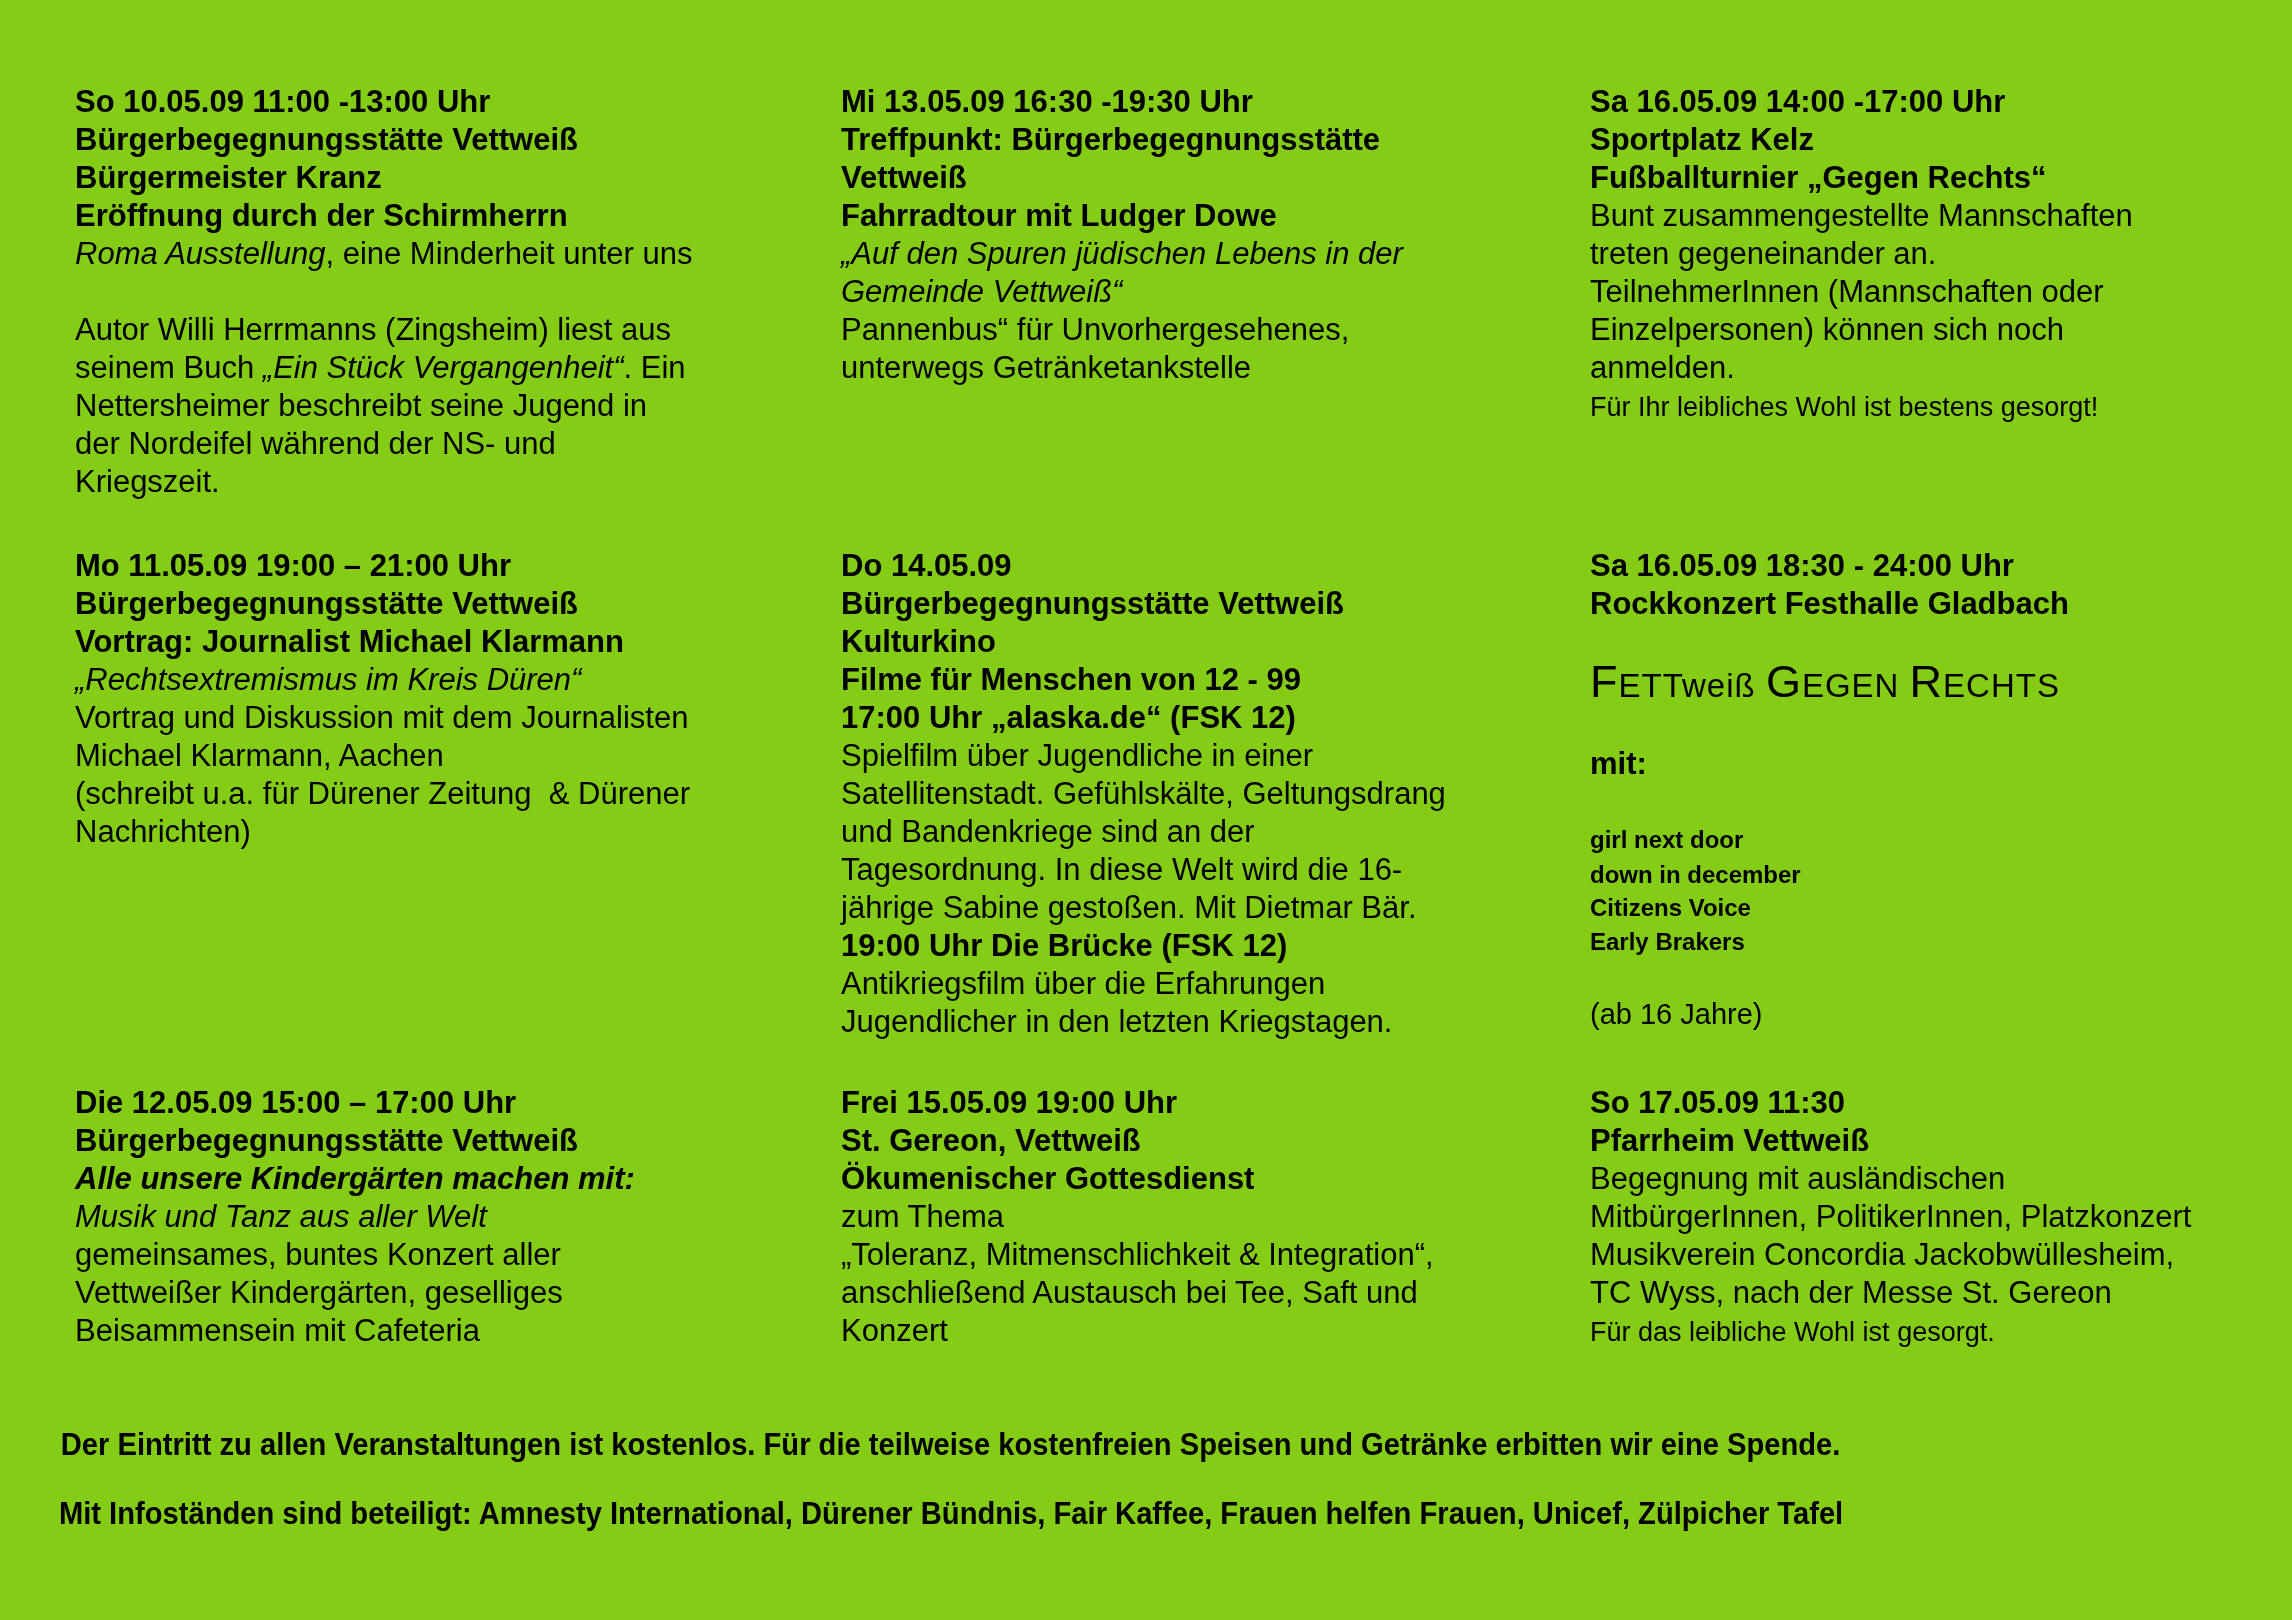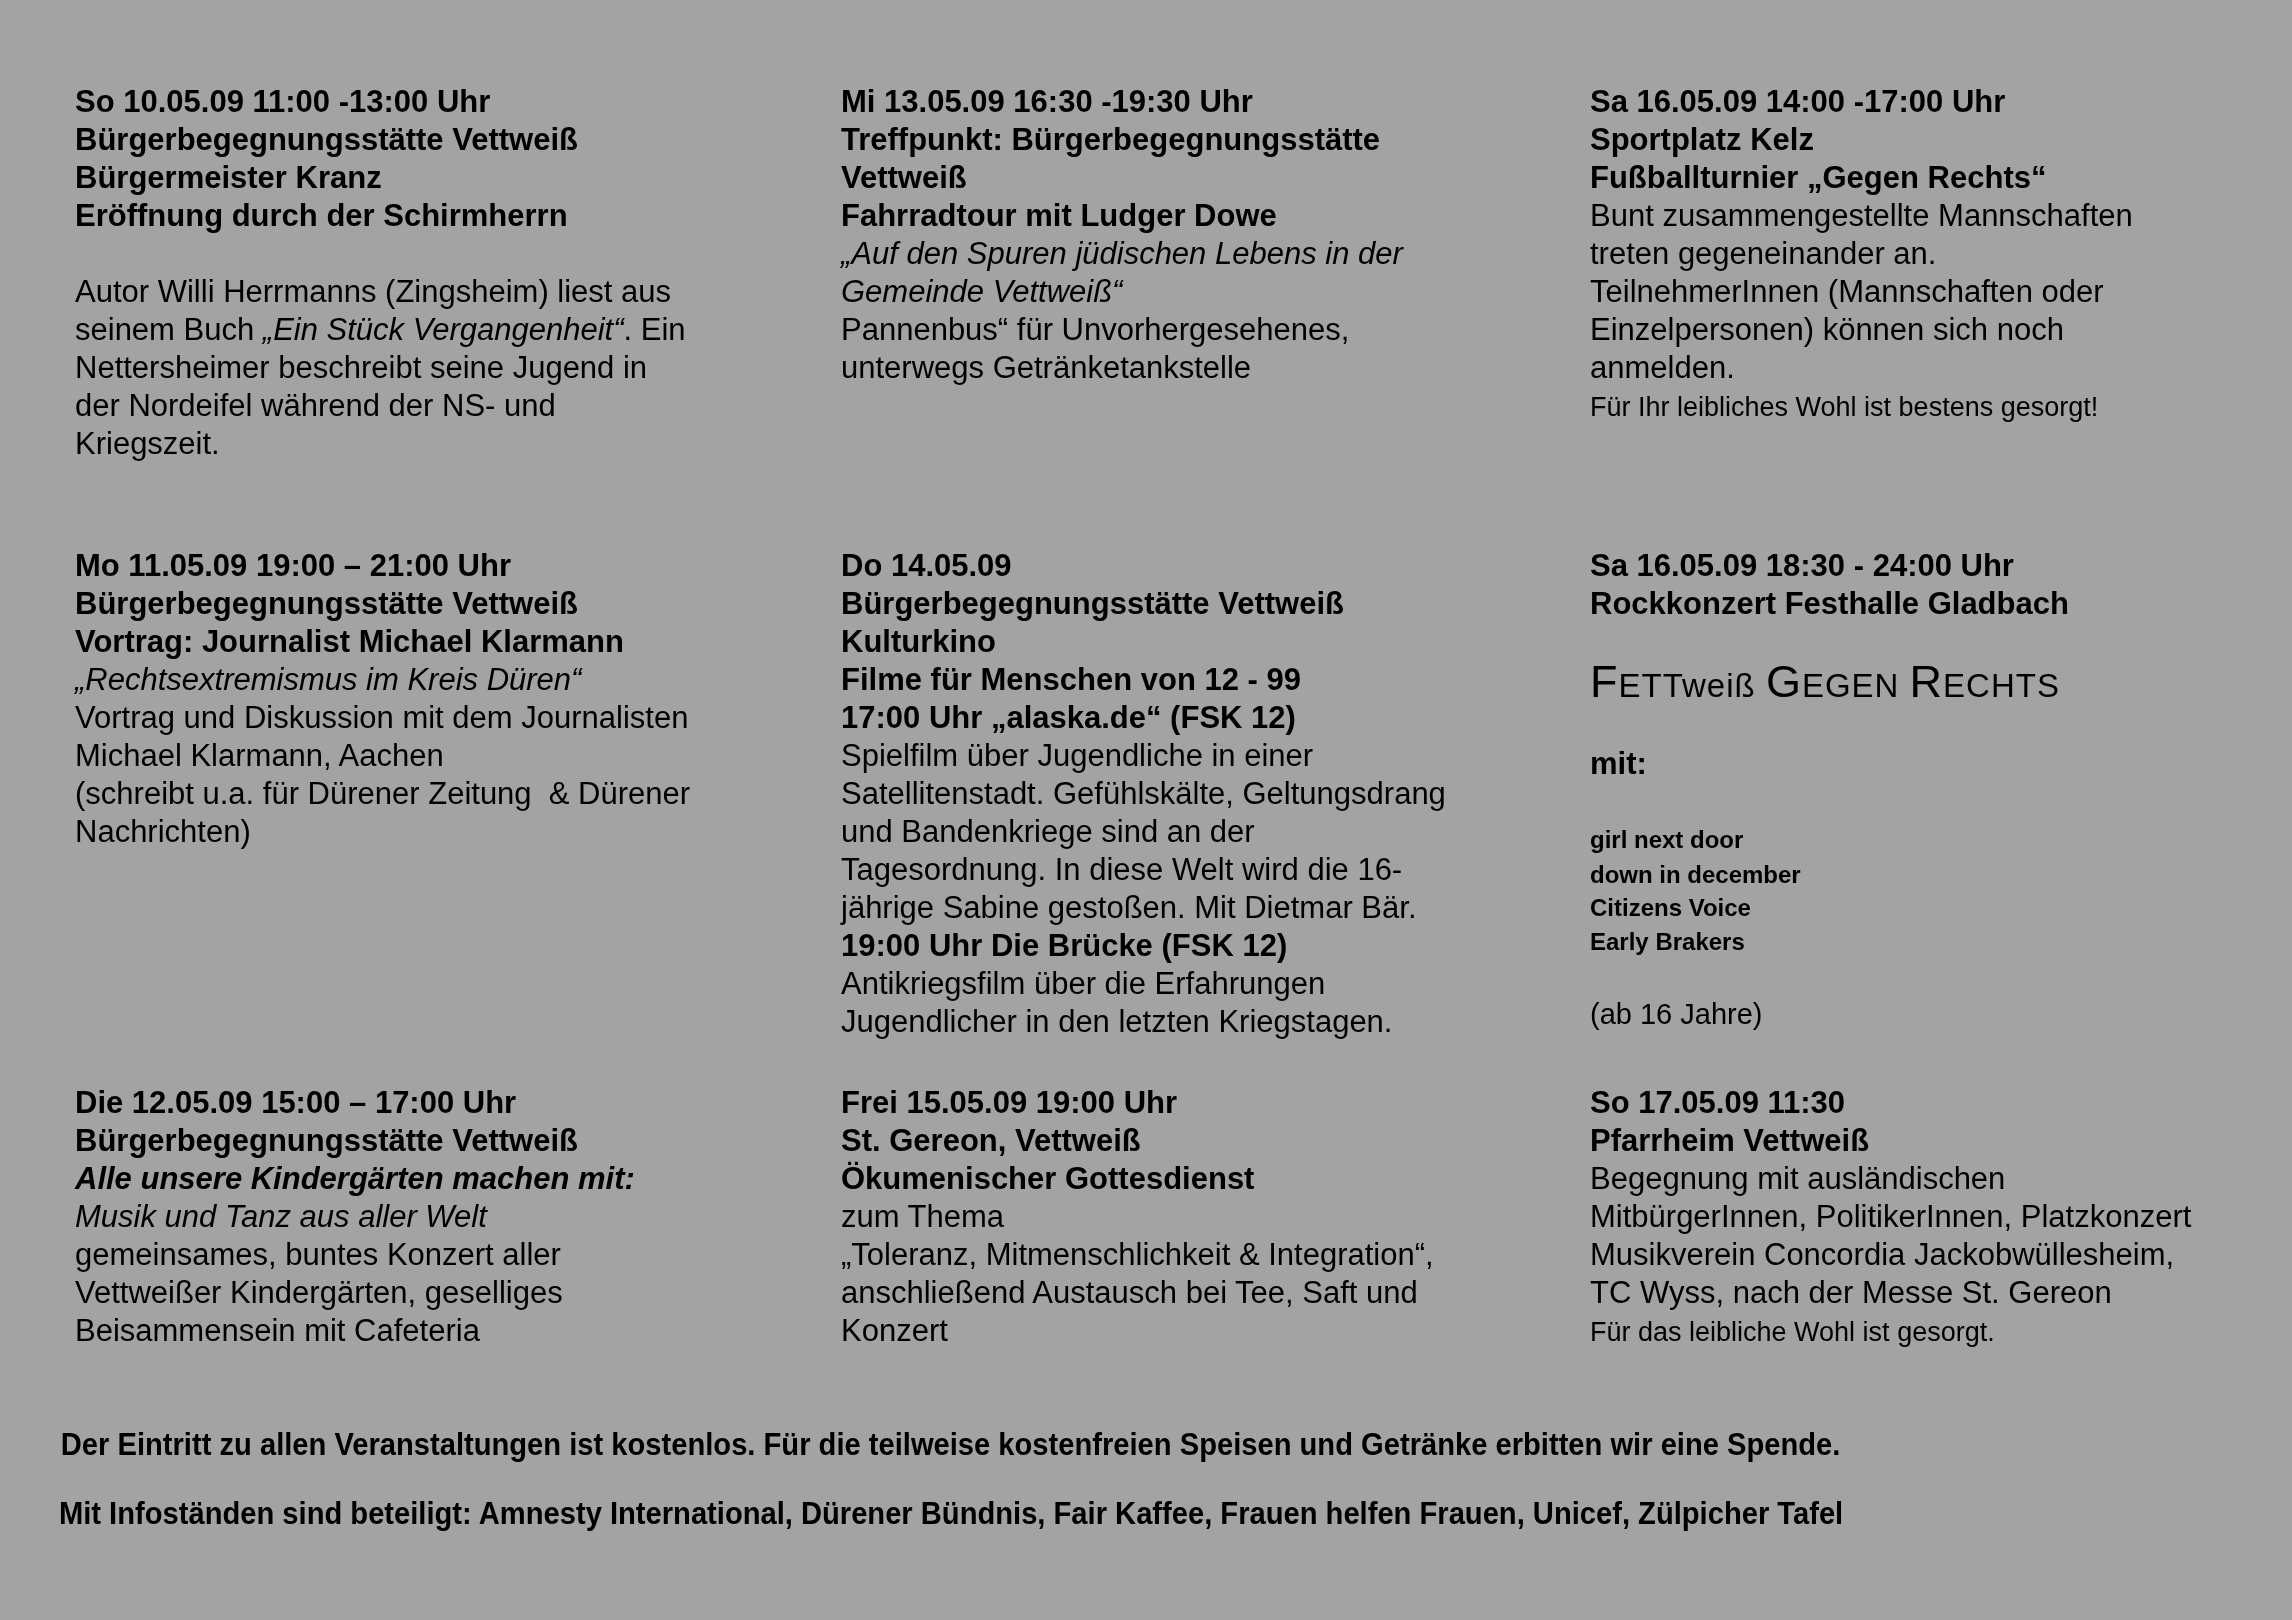--- a/index.html
+++ b/index.html
@@ -1,20 +1,20 @@
 <!DOCTYPE html>
 <html><head>
 <meta charset="utf-8">
 <style>
   html,body{margin:0;padding:0;background:#ffffff;}
   .page{
     position:relative;
     width:2293px;
     height:1620px;
-    background:#a3a3a3;
+    background:#84cc16;
     color:#000000;
     font-family:"Liberation Sans",sans-serif;
     font-size:31px;
     overflow:hidden;
   }
   .column{position:absolute;top:0;}
   .block{position:absolute;left:0;}
   .line{line-height:38px;white-space:pre;}
   .line.abs{position:absolute;left:0;}
   .run.r{font-weight:400;}
@@ -32,20 +32,21 @@
 </head>
 <body>
 
 <div class="page">
     <div class="column" style="left: 75px;">
       <div class="block" style="top: 83px;">
         <div class="line"><span class="run b">So 10.05.09 11:00 -13:00 Uhr</span></div>
         <div class="line"><span class="run b">Bürgerbegegnungsstätte Vettweiß</span></div>
         <div class="line"><span class="run b">Bürgermeister Kranz</span></div>
         <div class="line"><span class="run b">Eröffnung durch der Schirmherrn</span></div>
+        <div class="line"><span class="run i">Roma Ausstellung</span><span class="run r">, eine Minderheit unter uns</span></div>
         <div class="line">&nbsp;</div>
         <div class="line"><span class="run r">Autor Willi Herrmanns (Zingsheim) liest aus</span></div>
         <div class="line"><span class="run r">seinem Buch </span><span class="run i">„Ein Stück Vergangenheit“</span><span class="run r">. Ein</span></div>
         <div class="line"><span class="run r">Nettersheimer beschreibt seine Jugend in</span></div>
         <div class="line"><span class="run r">der Nordeifel während der NS- und</span></div>
         <div class="line"><span class="run r">Kriegszeit.</span></div>
       </div>
       <div class="block" style="top: 547px;">
         <div class="line"><span class="run b">Mo 11.05.09 19:00 – 21:00 Uhr</span></div>
         <div class="line"><span class="run b">Bürgerbegegnungsstätte Vettweiß</span></div>

